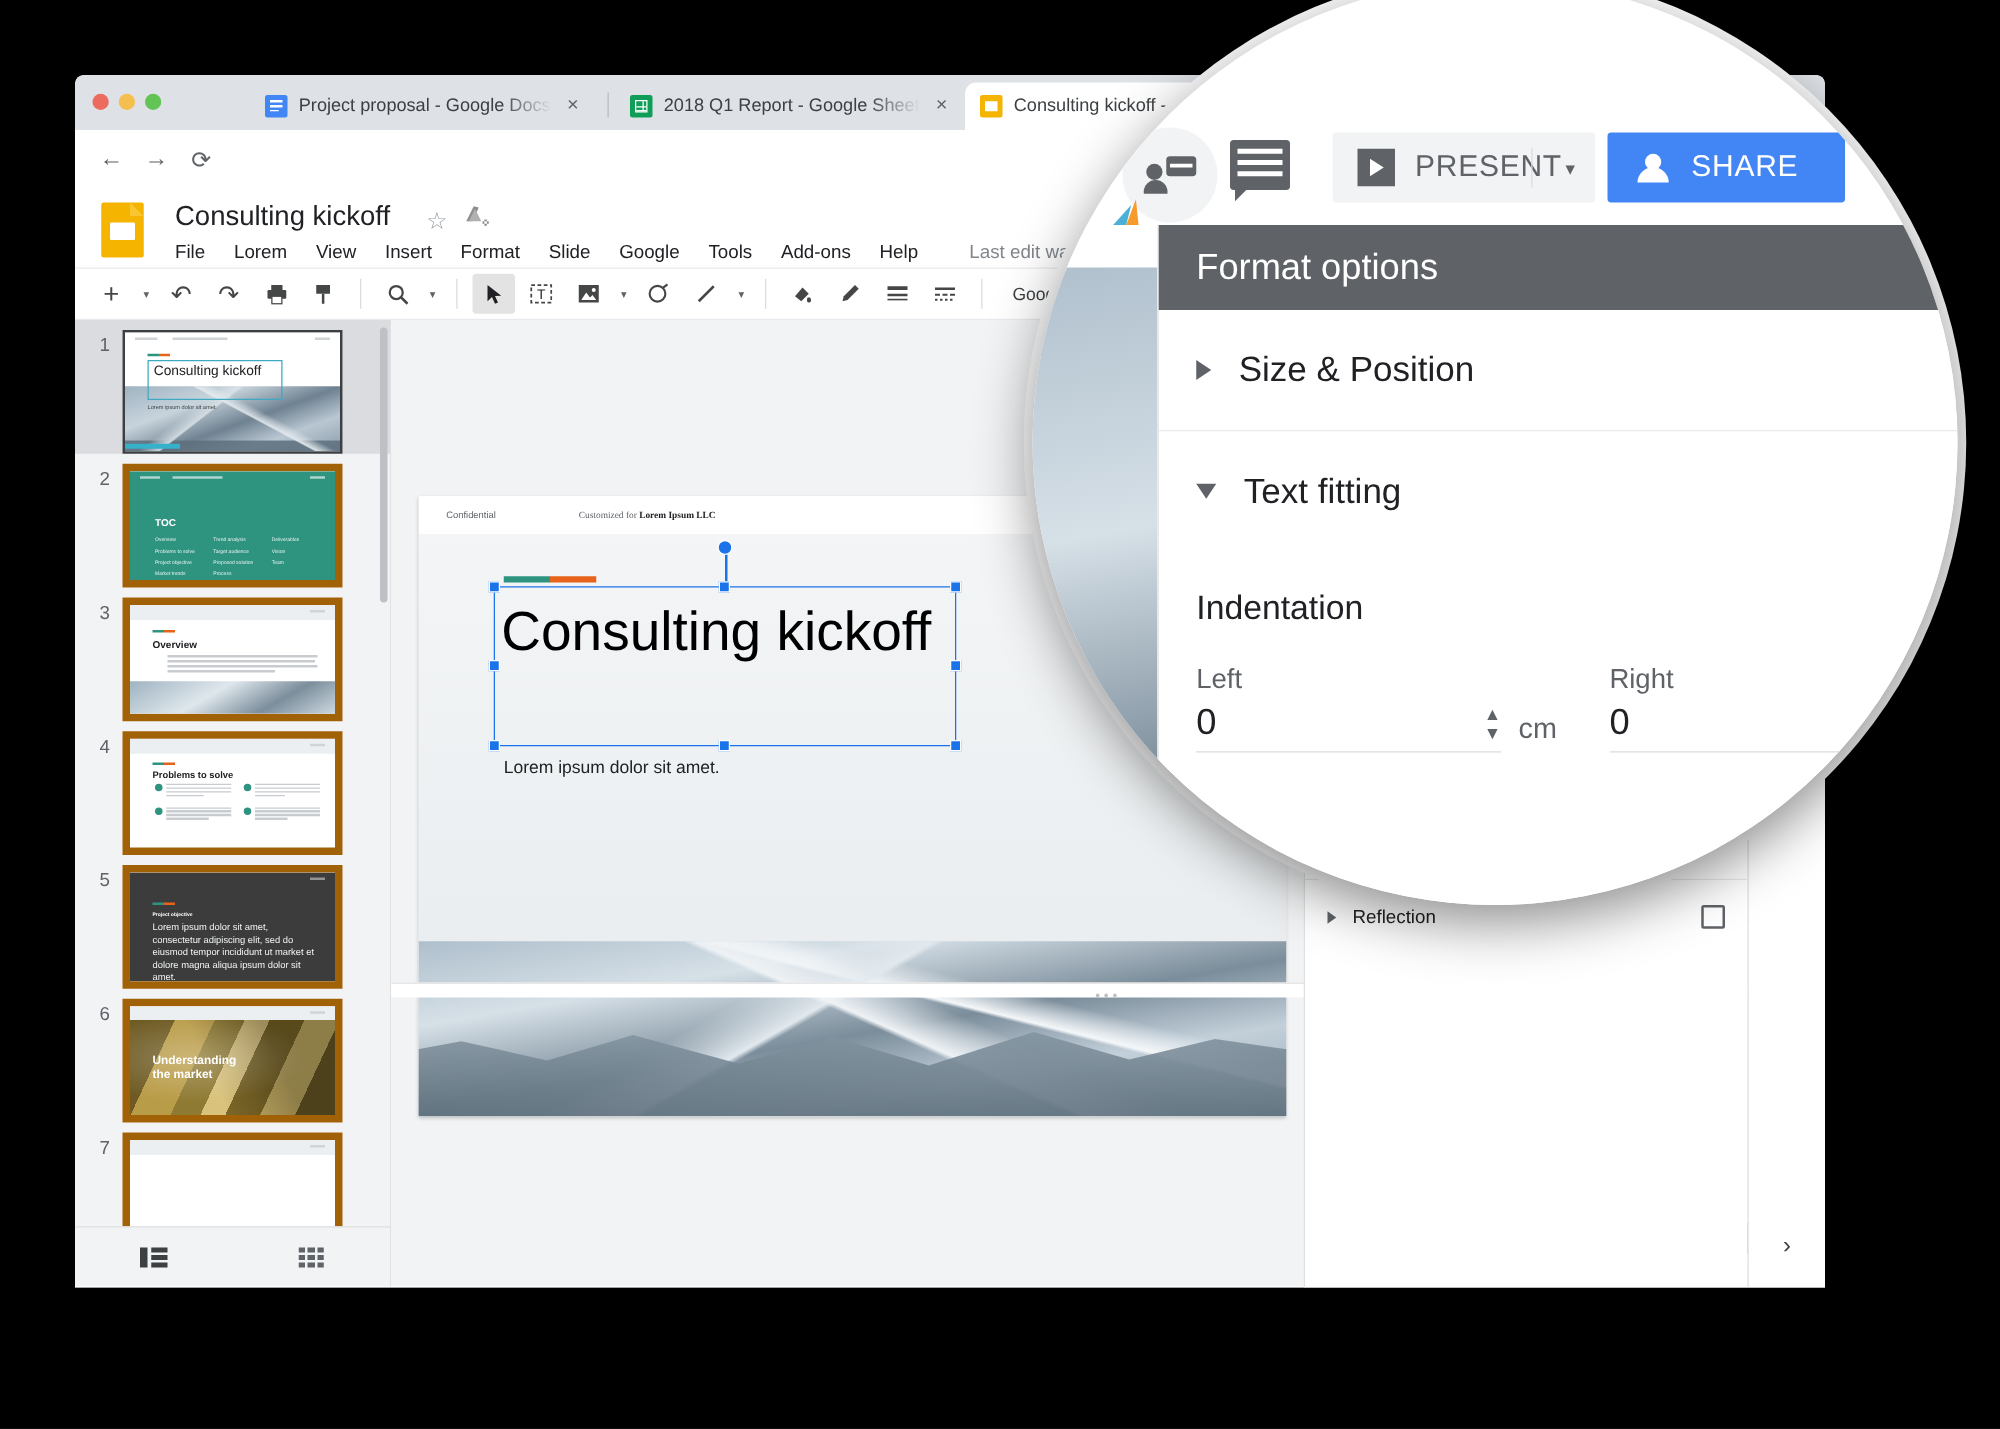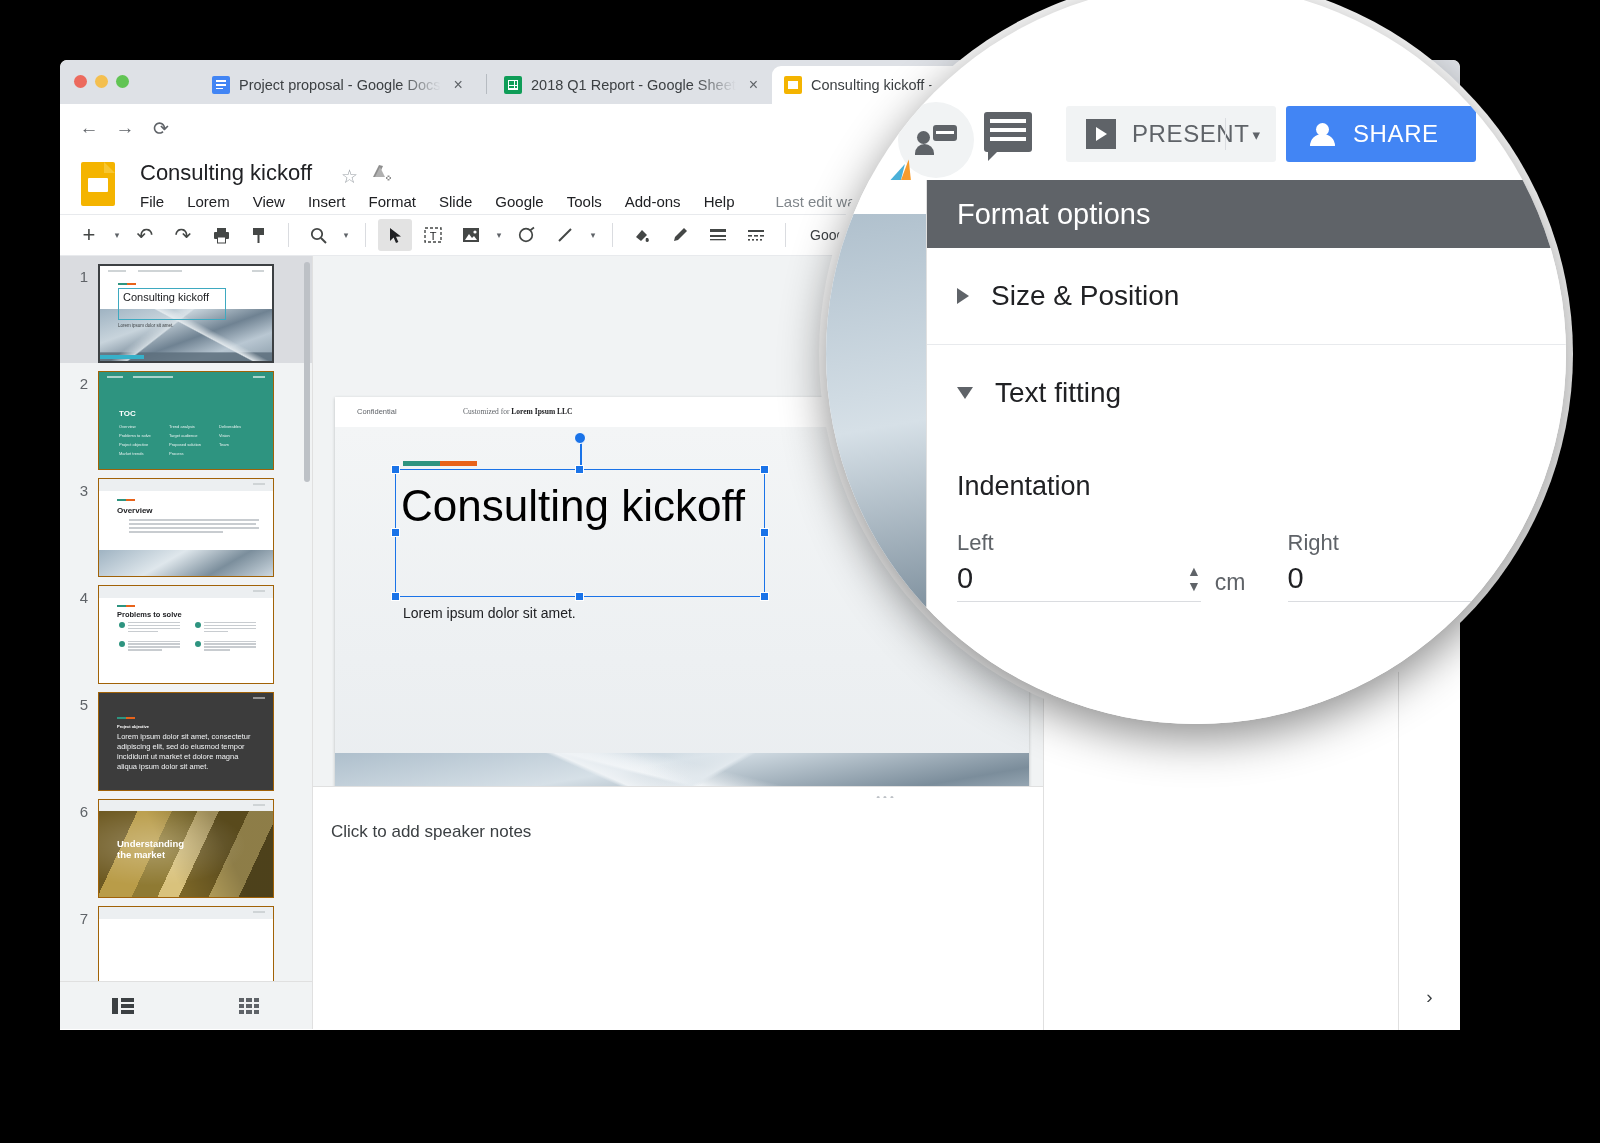--- a/index.html
+++ b/index.html
@@ -163,21 +163,21 @@
   .body { display: flex; height: calc(100% - 105px); }
   .filmstrip {
     width: 253px; background: #f1f3f4; position: relative; overflow: hidden;
     border-right: 1px solid #e0e0e0;
   }
   .slide-row { display: flex; align-items: flex-start; padding: 8px 10px 0 6px; }
   .slide-row.cur { background: #dadce0; }
   .slide-num { width: 22px; text-align: right; font-size: 15px; color: #5f6368; padding-top: 4px; flex: 0 0 22px; }
   .thumb {
     margin-left: 10px; width: 176px; height: 99px; background: #fff;
-    border: 1px solid #a16207; position: relative; overflow: hidden; flex: 0 0 176px;
+    border: 6px solid #a16207; position: relative; overflow: hidden; flex: 0 0 176px;
   }
   .slide-row.cur .thumb { border: 2px solid #3c4043; }
   .fs-scroll { position: absolute; right: 2px; top: 6px; width: 6px; height: 220px; background: #bdc1c6; border-radius: 3px; }
 
   
   .t-bar { position:absolute; left:0; top:0; right:0; height:11px; background:#fff; }
   .t-bar span { position:absolute; top:4px; height:2px; background:#cfd4d6; }
   .t-mountain {
     position: absolute; left:0; right:0; bottom:0; height:52px;
     background: linear-gradient(160deg,#9fb3c2 0%,#c8d4dc 30%,#6f8292 55%,#b9c7d2 75%,#8b9daa 100%);
@@ -821,23 +821,20 @@
               <span class="handle he"></span>
               <span class="handle hsw"></span>
               <span class="handle hs"></span>
               <span class="handle hse"></span>
             </div>
           </div>
 
           <div class="notes-split">
             <span>•••</span>
           </div>
-          <div class="notes-area">
-            <div class="notes-ph">Click to add speaker notes</div>
-          </div>
           <div class="explore-btn">
             <span class="explore-ico"></span>
           </div>
         </div>
 
         <div class="fmt-panel">
           <div class="fmt-head">
             <span>Format options</span>
             <span style="font-size:22px;">×</span>
           </div>
@@ -938,20 +935,27 @@
             </div>
           </div>
 
           <div class="cbrow">
             <span class="lbl">
                 <span class="tri"></span>
                 <span>Drop shadow</span>
               </span>
             <span class="cbox"></span>
           </div>
+          <div class="cbrow">
+            <span class="lbl">
+                <span class="tri"></span>
+                <span>Reflection</span>
+              </span>
+            <span class="cbox"></span>
+          </div>
         </div>
 
         <div class="rail">
           <div class="rail-ico cal">
             <span class="cal-num">31</span>
           </div>
           <div class="rail-ico keep">
             <span class="keep-bulb">💡</span>
           </div>
           <div class="rail-ico tasks">

